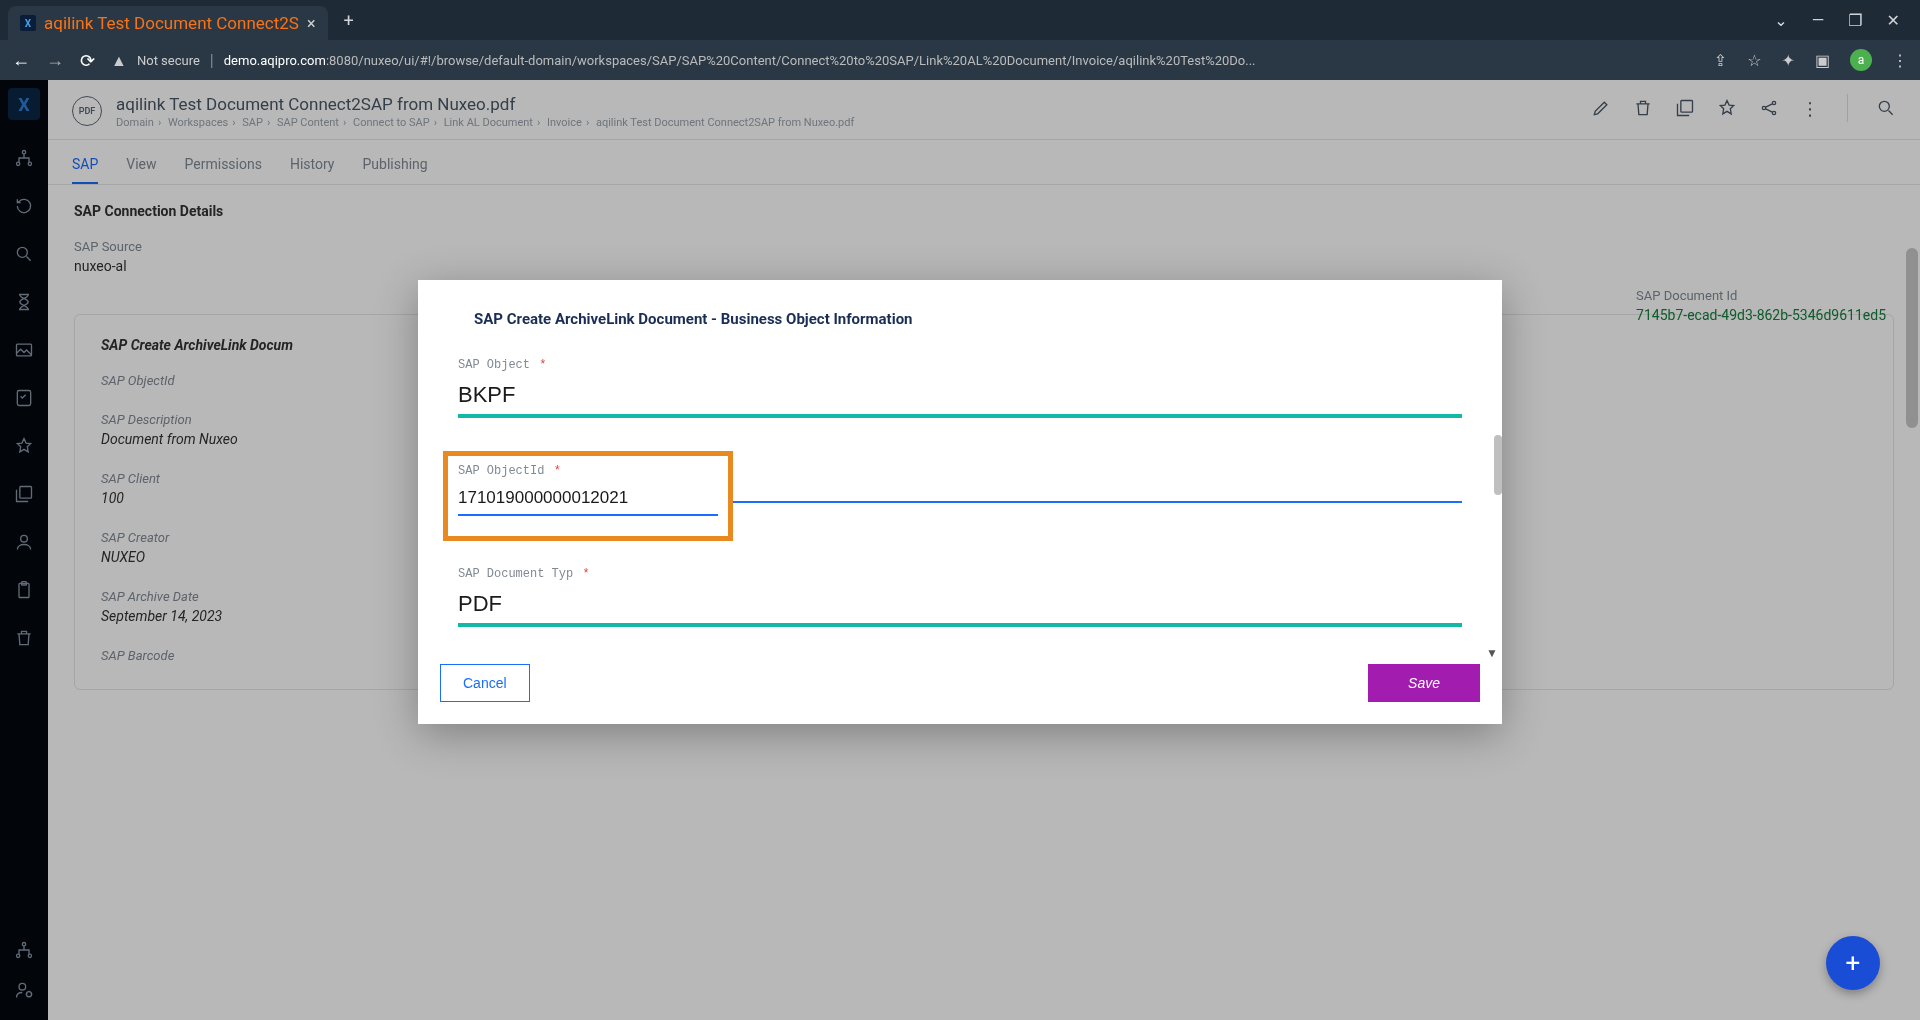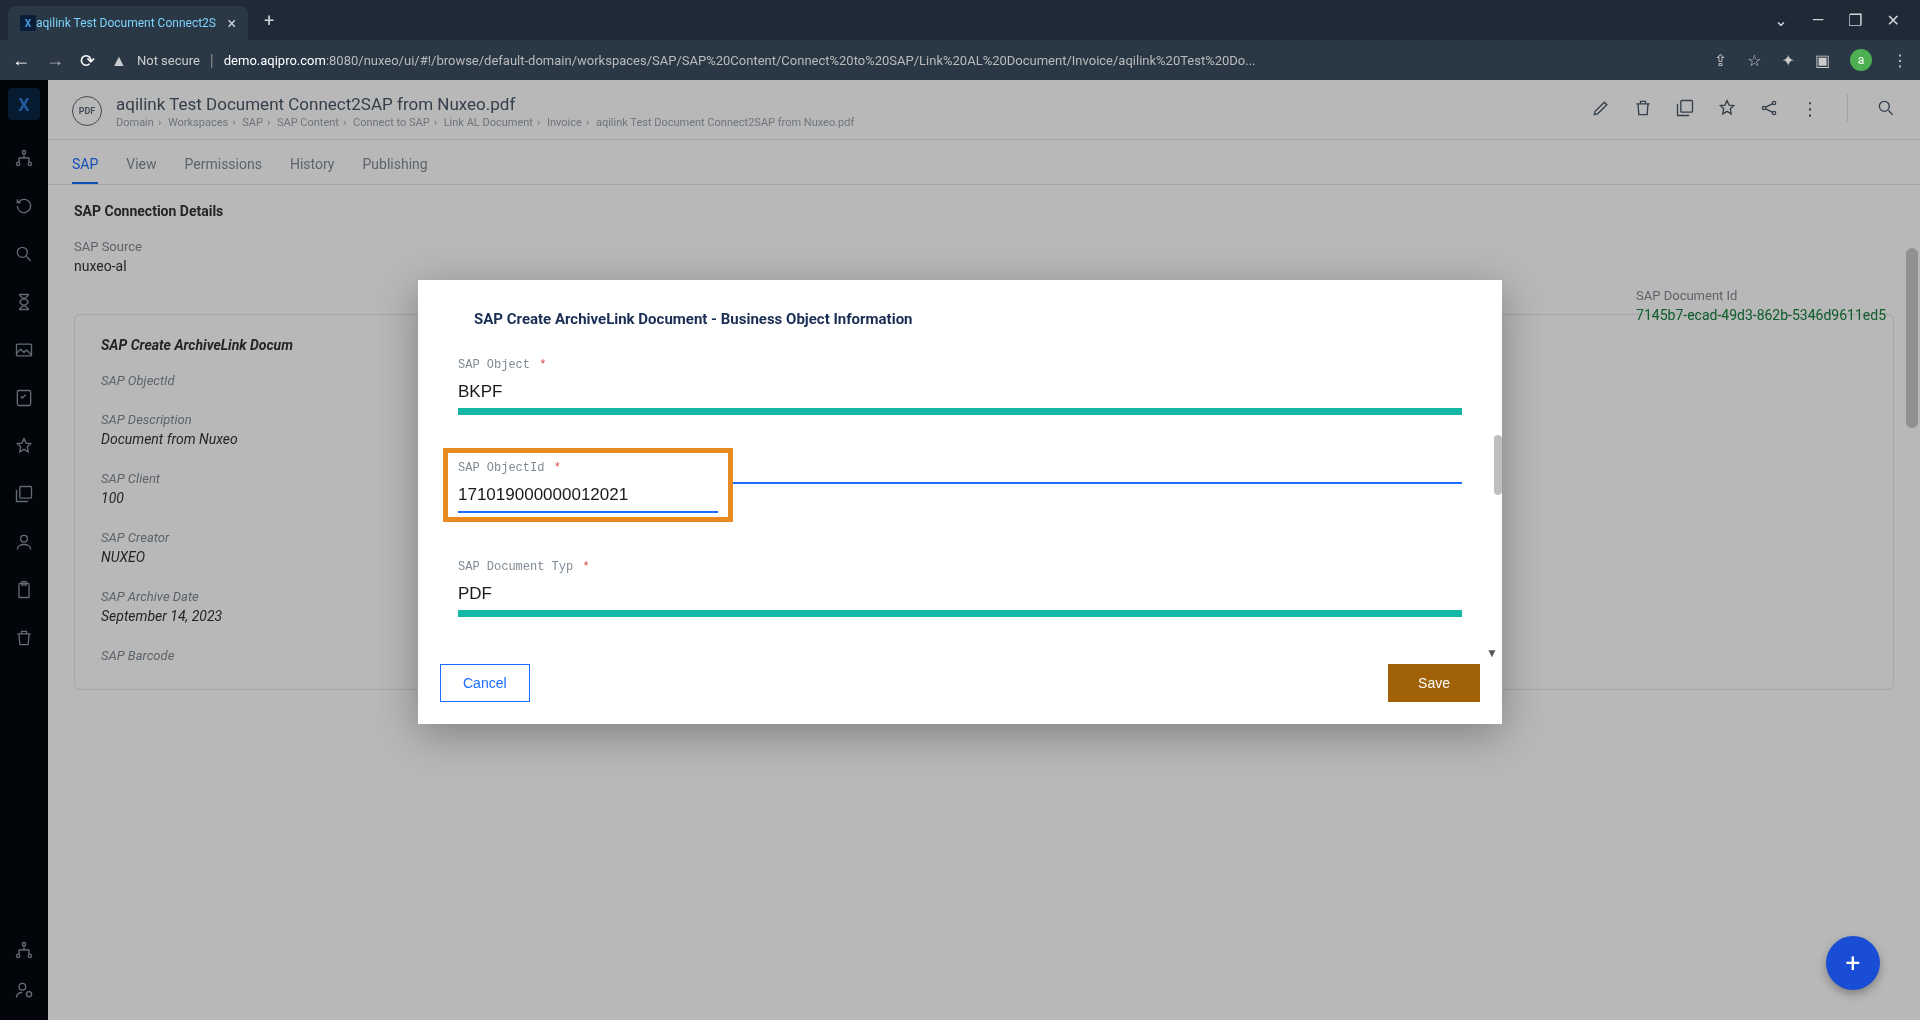--- a/index.html
+++ b/index.html
@@ -2,21 +2,21 @@
 <html><head>
 <meta charset="utf-8">
 <style>
 * { box-sizing: border-box; margin: 0; padding: 0; }
 body { font-family: -apple-system, BlinkMacSystemFont, "Segoe UI", Roboto, sans-serif; background: #1e2a35; width: 1920px; height: 1020px; overflow: hidden; position: relative; }
 
 
 .browser-top { background: #1e2a35; height: 40px; display: flex; align-items: center; }
 .tab { background: #2a3845; height: 34px; margin-top: 6px; margin-left: 8px; border-radius: 8px 8px 0 0; display: flex; align-items: center; padding: 0 12px; min-width: 240px; }
 .tab-favicon { width: 16px; height: 16px; background: #0a1e3a; color: #4a9de0; display: flex; align-items: center; justify-content: center; font-size: 10px; font-weight: bold; border-radius: 2px; }
-.tab-title { color: #7dd3fc; font-size: 12px; flex: 1; white-space: nowrap; overflow: hidden; text-overflow: ellipsis; }
+.tab-title { color: #f97316; font-size: 17px; margin-left: 8px; flex: 1; white-space: nowrap; overflow: hidden; text-overflow: ellipsis; }
 .tab-close { color: #d0d4d8; margin-left: 8px; font-size: 16px; }
 .tab-add { color: #d0d4d8; margin-left: 16px; font-size: 18px; }
 .window-controls { margin-left: auto; display: flex; gap: 24px; padding-right: 20px; color: #d0d4d8; }
 
 .browser-bar { background: #2a3845; height: 40px; display: flex; align-items: center; padding: 0 12px; gap: 16px; }
 .nav-btn { color: #aaa; font-size: 18px; }
 .nav-btn.active { color: #fff; }
 .addr-bar { flex: 1; display: flex; align-items: center; gap: 10px; }
 .addr-notsecure { color: #ccc; font-size: 13px; }
 .addr-url { color: #fff; font-size: 13px; white-space: nowrap; overflow: hidden; text-overflow: ellipsis; }
@@ -62,30 +62,30 @@
 .scrollbar-hint { position: absolute; right: 2px; top: 168px; width: 12px; height: 180px; background: #c8c8c8; border-radius: 6px; }
 
 
 .overlay-scrim { position: absolute; top: 80px; left: 0; right: 0; bottom: 0; background: rgba(0,0,0,0.28); pointer-events: none; }
 .dialog { position: absolute; top: 280px; left: 50%; transform: translateX(-50%); width: 1084px; background: #fff; box-shadow: 0 10px 40px rgba(0,0,0,0.3); z-index: 10; }
 .dialog-body { height: 370px; overflow-y: auto; padding: 30px 40px 10px 40px; position: relative; }
 .dialog-title { color: #1a2e55; font-weight: 700; font-size: 15px; margin-bottom: 30px; margin-left: 16px; }
 .dlg-field { margin-bottom: 38px; }
 .dlg-label { color: #808a94; font-size: 12px; margin-bottom: 6px; font-family: Liberation Mono, monospace; }
 .dlg-label .req { color: #d9463d; margin-left: 2px; }
-.dlg-input { width: 100%; border: none; border-bottom: 7px solid #14b8a6; font-size: 17px; padding: 4px 0 6px; color: #1a1a1a; outline: none; background: transparent; }
+.dlg-input { width: 100%; border: none; border-bottom: 4px solid #14b8a6; font-size: 22px; padding: 4px 0 6px; color: #1a1a1a; outline: none; background: transparent; }
 .dlg-input.focused { border-bottom: 2px solid #1a6dff; }
-.highlight-box { border: 5px solid #e88a1f; padding: 0 10px 4px; margin: -5px -15px 38px; width: 290px; }
+.highlight-box { border: 5px solid #e88a1f; padding: 0 10px 20px; margin: -5px -15px 26px; width: 290px; }
 .highlight-box .dlg-label { margin-top: 8px; }
 .highlight-box .dlg-input { font-size: 17px; }
 .dialog-scroll-indicator { position: absolute; right: 0; top: 155px; width: 8px; height: 60px; background: #bfbfbf; border-radius: 4px; }
 .dialog-down-arrow { position: absolute; right: 4px; bottom: 64px; font-size: 12px; color: #555; z-index: 11; }
 .dialog-footer { display: flex; justify-content: space-between; padding: 14px 22px 22px; }
 .btn-cancel { border: 1px solid #1a6dff; background: #fff; color: #1a6dff; padding: 10px 22px; font-size: 14px; font-weight: 500; cursor: pointer; }
-.btn-save { background: #a16207; color: #fff; border: none; padding: 10px 30px; font-size: 14px; font-weight: 500; cursor: pointer; }
+.btn-save { background: #a21caf; color: #fff; border: none; padding: 10px 40px; font-size: 14px; font-weight: 500; cursor: pointer; font-style: italic; }
 
 .fab { position: absolute; right: 40px; bottom: 30px; width: 54px; height: 54px; border-radius: 50%; background: #1a4dd6; color: #fff; display: flex; align-items: center; justify-content: center; font-size: 26px; box-shadow: 0 4px 10px rgba(0,0,0,0.3); z-index: 5; }
 
 svg { display: block; }
 .ico { width: 20px; height: 20px; stroke: currentColor; fill: none; stroke-width: 1.6; }
 </style>
 </head>
 <body>
 
 <div class="browser-top">

